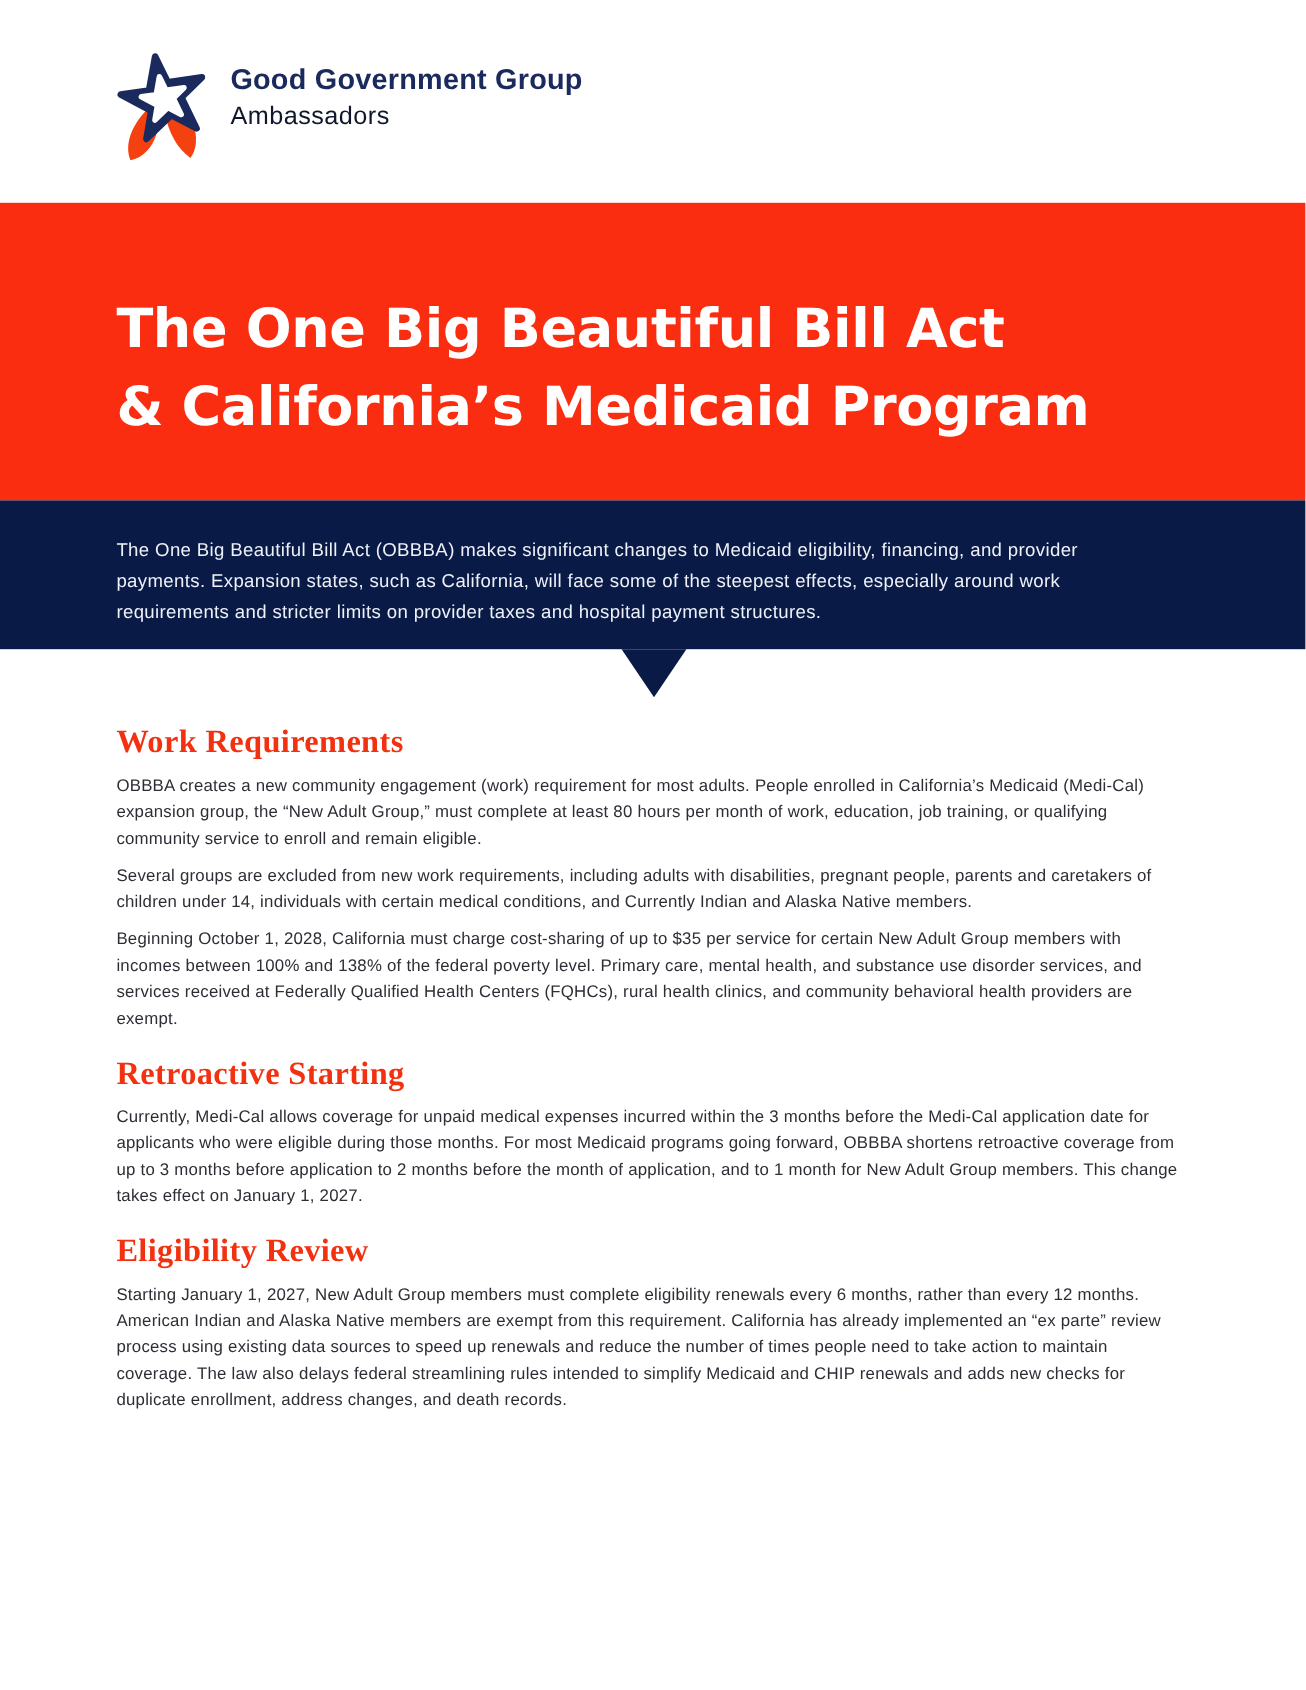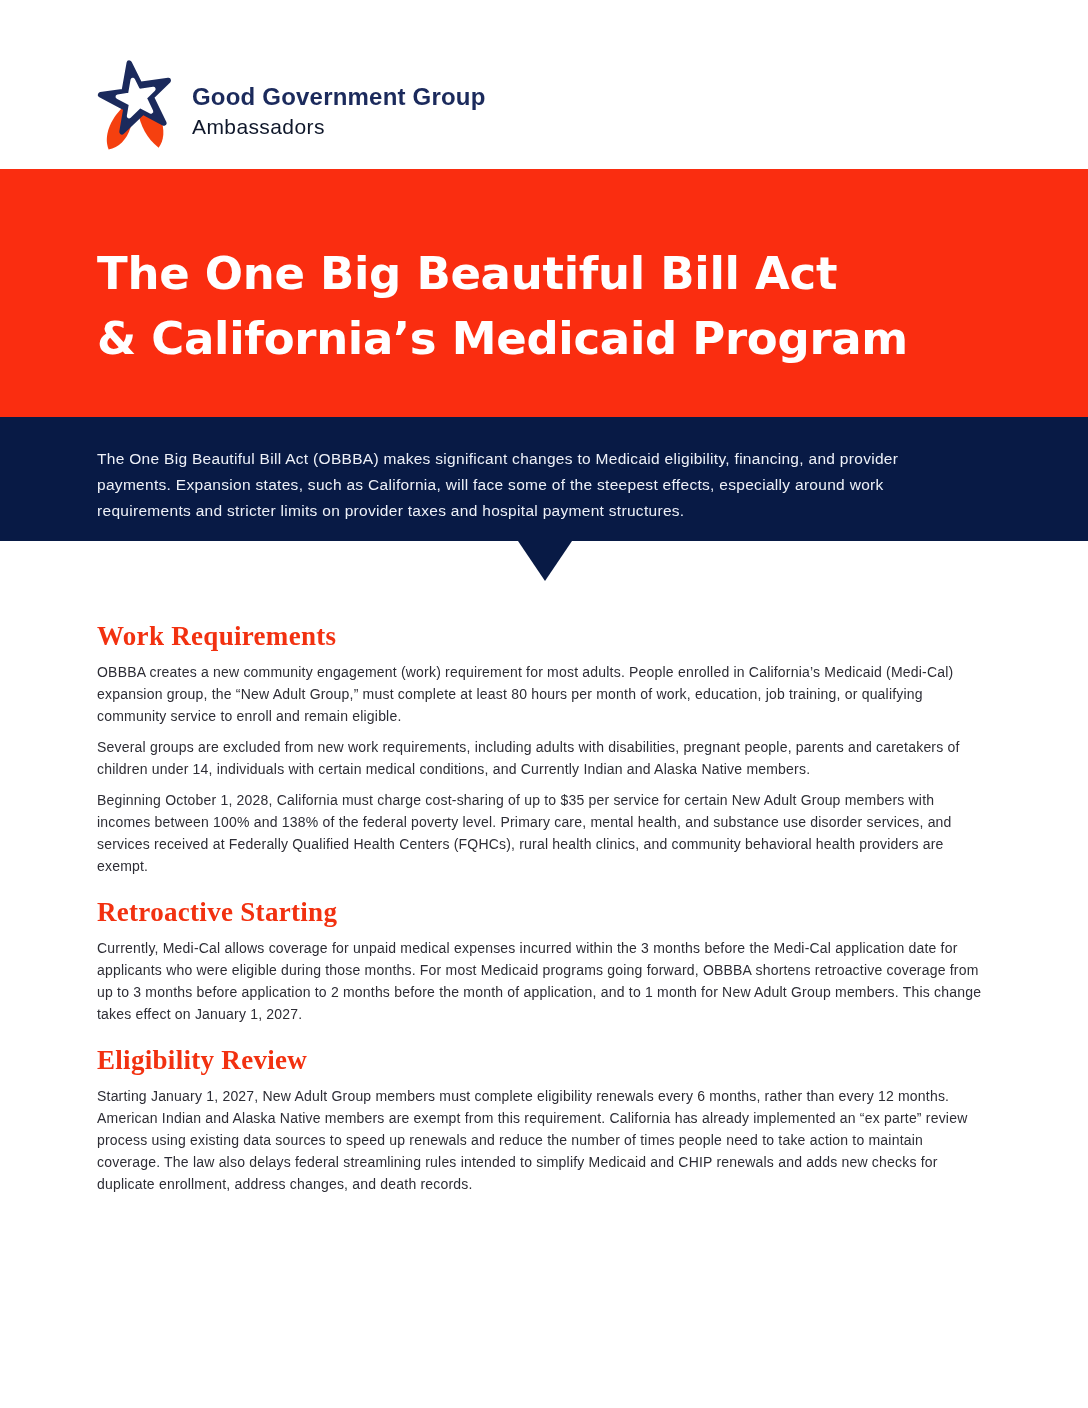--- a/index.html
+++ b/index.html
@@ -4,21 +4,21 @@
 <style>
   html, body { margin:0; padding:0; }
   body {
     width:1088px; height:1408px; overflow:hidden;
     background:#ffffff;
     font-family:"Liberation Sans","DejaVu Sans",sans-serif;
     -webkit-font-smoothing:antialiased;
   }
 
   
-  .page-header { height:169px; box-sizing:border-box; padding:40px 0 0 95px; display:flex; align-items:center; background:#ffffff; }
+  .page-header { height:169px; box-sizing:border-box; padding:40px 0 0 95px; display:flex; align-items:flex-start; background:#ffffff; }
   .logo-mark { width:80px; height:98px; flex:0 0 auto; }
   .logo-text { margin-left:17px; padding-top:12px; }
   .org-name { font-size:24px; font-weight:bold; color:#1B2A5C; letter-spacing:0.2px; line-height:29px; }
   .org-subtitle { font-size:21px; color:#0f172a; letter-spacing:0.4px; margin-top:3px; line-height:25px; }
 
   
   .hero { height:248px; box-sizing:border-box; background:#FA2D10; padding:72px 40px 0 97px; }
   .hero h1 { margin:0; color:#ffffff; font-family:"DejaVu Sans","Liberation Sans",sans-serif;
              font-weight:bold; font-size:45px; line-height:65px; letter-spacing:-0.3px; }
 
@@ -29,21 +29,21 @@
   
   .pointer { width:0; height:0; margin-left:518px;
              border-left:27px solid transparent; border-right:27px solid transparent;
              border-top:40px solid #081A45; }
 
   
   .content { box-sizing:border-box; padding-left:97px; width:990px; }
   .content h2 { font-family:"Liberation Serif","DejaVu Serif",serif; font-weight:bold;
                 color:#F23110; font-size:27px; line-height:32px; letter-spacing:0.3px;
                 margin:19px 0 9px; }
-  .content section:first-child h2 { margin-top:39px; }
+  .content section:first-child h2 { margin-top:21px; }
   .content p { margin:0 0 9px; color:#2D2D35; font-size:14px; line-height:22px; letter-spacing:0.2px; }
 </style>
 </head>
 <body>
 
 <header class="page-header">
   <svg class="logo-mark" viewBox="0 0 88 102" xmlns="http://www.w3.org/2000/svg" aria-hidden="true">
 
     <path fill="#F5400F" d="M30,54 C17,67 9,85 15,100 C26,98 35,89 39,76 C41,68 41,61 39,55 Z"></path>
     <path fill="#F5400F" d="M47,58 C50,74 57,88 70,98 C76,90 77,78 72,65 L65,53 Z"></path>

